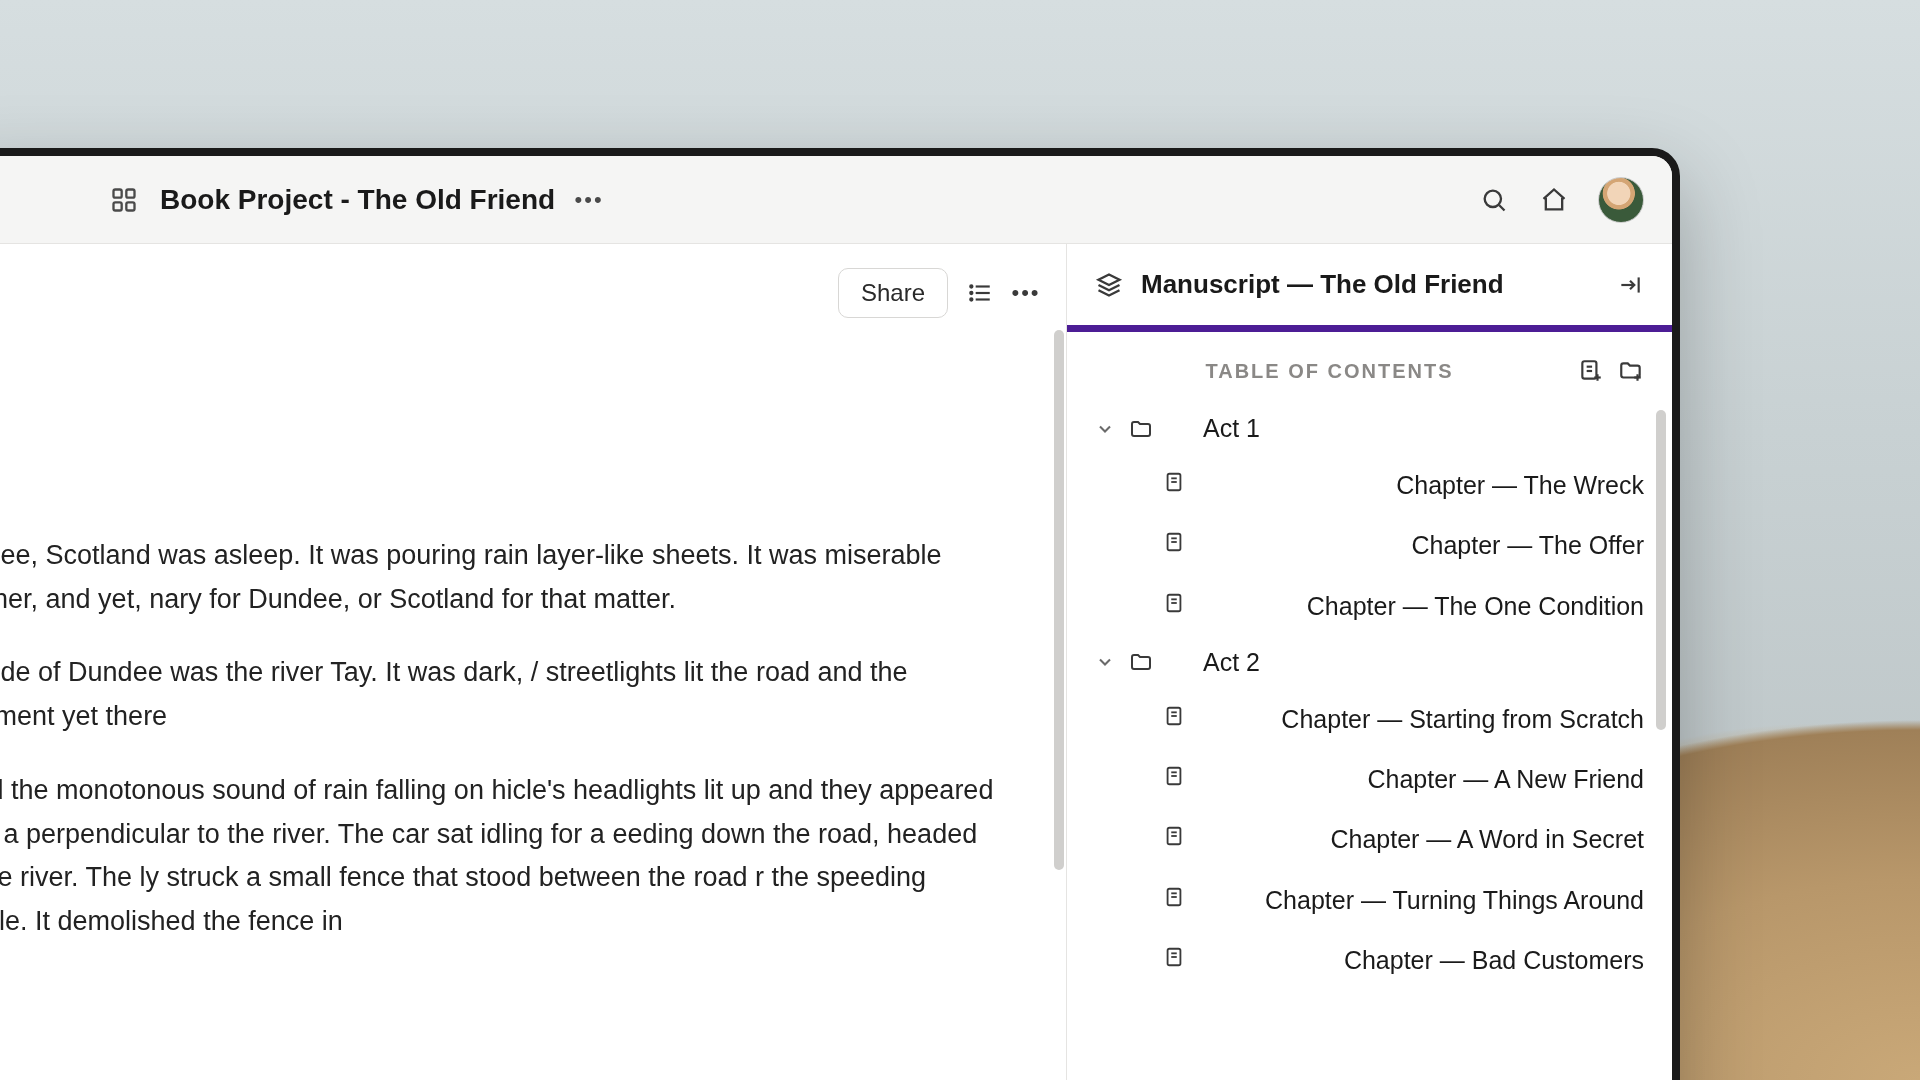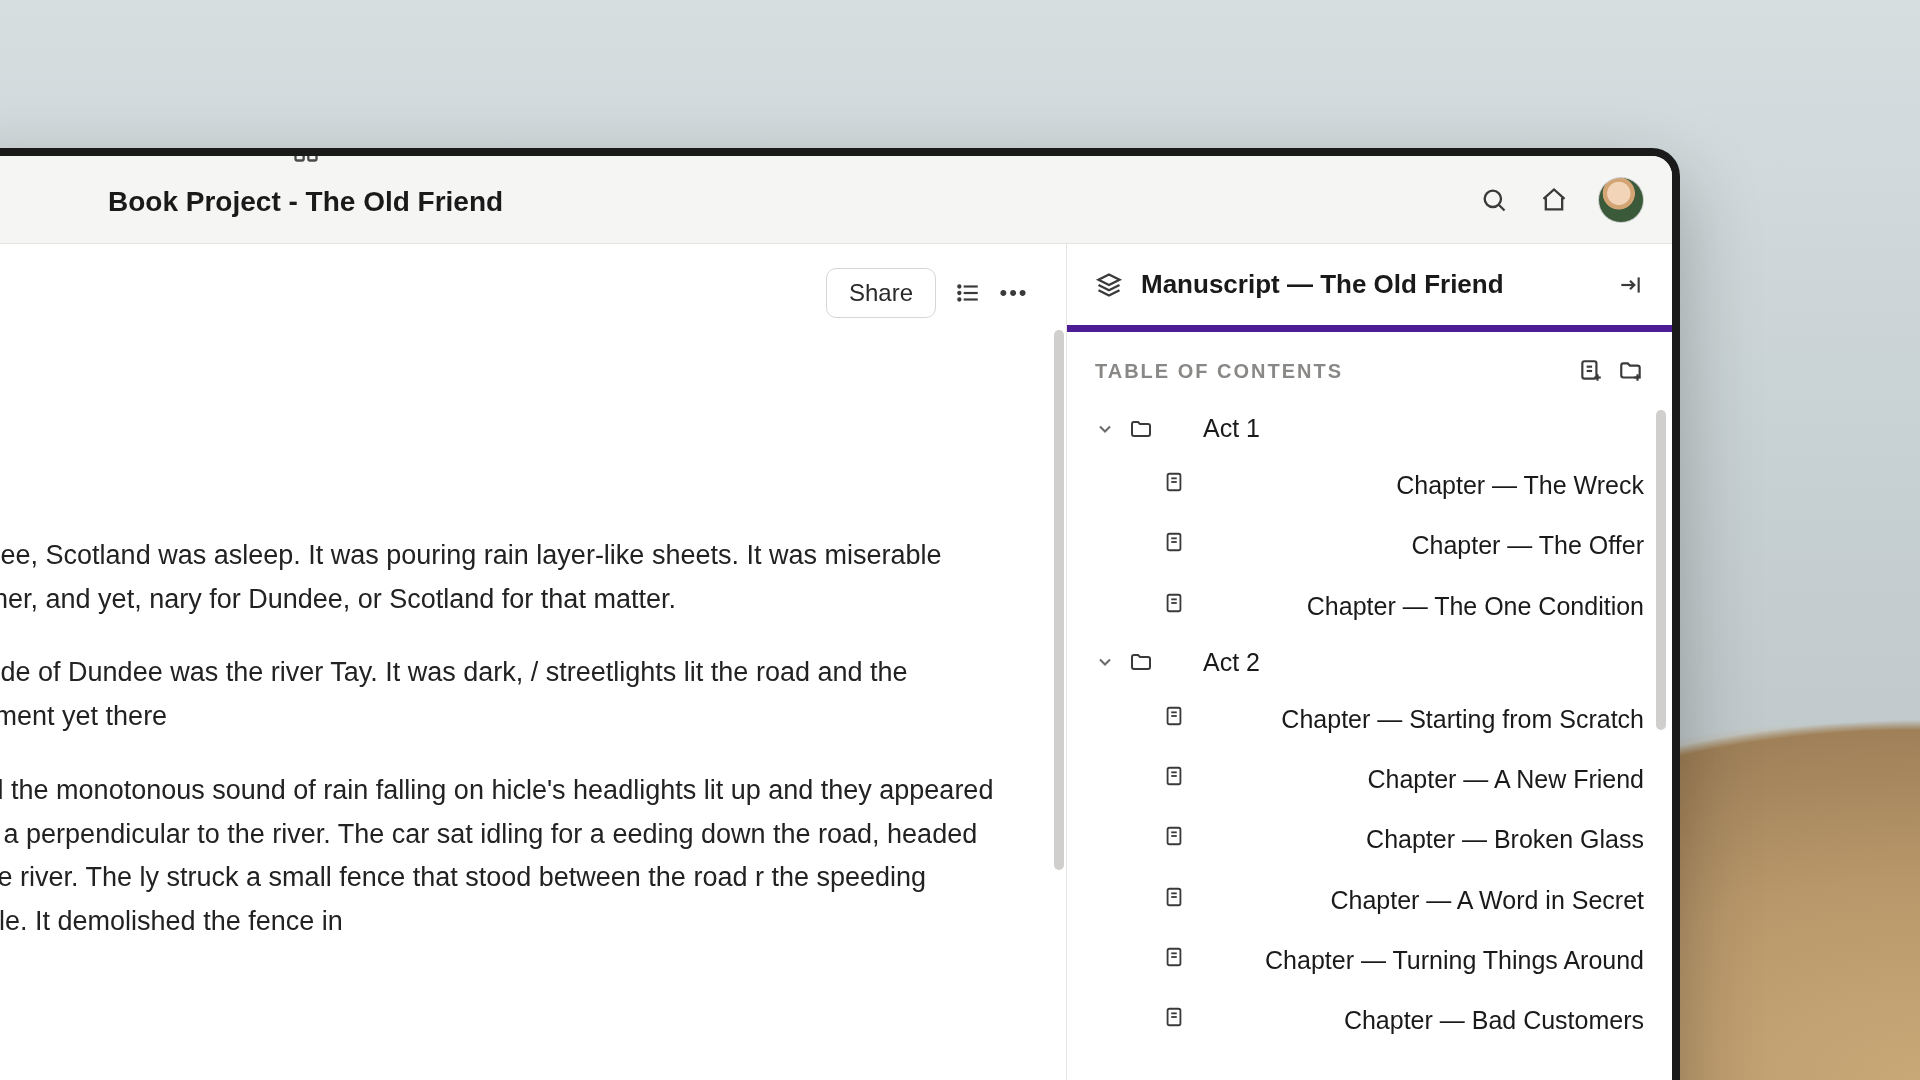--- a/index.html
+++ b/index.html
@@ -37,21 +37,21 @@
 
   
   .topbar {
     height: 88px;
     display: flex;
     align-items: center;
     padding: 0 28px 0 160px;
     background: #f5f5f4;
     border-bottom: 1px solid #e5e4e2;
   }
-  .topbar-left { display: flex; align-items: center; gap: 20px; flex-direction: column; }
+  .topbar-left { display: flex; align-items: center; gap: 20px; }
   .grid-icon { width: 28px; height: 28px; color: #4a4a4a; }
   .project-title { font-size: 28px; font-weight: 600; color: #1a1a1a; }
   .dots-icon { width: 28px; height: 28px; color: #4a4a4a; display:flex; align-items:center; justify-content:center; font-size:22px; letter-spacing:2px; }
   .topbar-right { margin-left: auto; display: flex; align-items: center; gap: 28px; }
   .icon-btn { width: 32px; height: 32px; color: #3a3a3a; cursor: pointer; display:flex; align-items:center; justify-content:center; }
   .avatar {
     width: 46px; height: 46px; border-radius: 50%;
     background: radial-gradient(circle at 45% 35%, #f2d5b8 0 30%, #d4a574 32% 42%, #3a5a3a 44% 100%);
     border: 1px solid #ccc;
   }
@@ -66,21 +66,21 @@
   
   .editor-pane {
     flex: 1;
     position: relative;
     background: #ffffff;
     overflow: hidden;
   }
   .editor-toolbar {
     position: absolute;
     top: 24px;
-    right: 38px;
+    right: 26px;
     display: flex;
     align-items: center;
     gap: 18px;
   }
   .share-btn {
     padding: 10px 22px;
     border: 1px solid #d8d7d5;
     background: #ffffff;
     border-radius: 10px;
     font-size: 24px;
@@ -143,20 +143,21 @@
     align-items: center;
     padding: 26px 28px 18px 28px;
     gap: 14px;
   }
   .toc-label {
     font-size: 20px;
     font-weight: 700;
     letter-spacing: 2px;
     color: #8a8886;
     flex: 1;
+    text-align: center;
   }
   .toc-action-icon { width: 26px; height: 26px; color: #3a3a3a; cursor:pointer; }
 
   .toc-tree {
     padding: 0 18px 0 18px;
     overflow-y: auto;
     position: relative;
   }
   .toc-scroll {
     position:absolute;
@@ -377,30 +378,20 @@
             <span class="chapter-label">Chapter — A New Friend</span>
           </div>
           <div class="toc-chapter">
             <span class="doc-icon">
               <svg viewBox="0 0 24 24" width="22" height="22" fill="none" stroke="currentColor" stroke-width="2">
                 <rect x="5" y="3" width="14" height="18" rx="2"></rect>
                 <line x1="9" y1="8" x2="15" y2="8"></line>
                 <line x1="9" y1="12" x2="15" y2="12"></line>
               </svg>
             </span>
-            <span class="chapter-label">Chapter — Broken Glass</span>
-          </div>
-          <div class="toc-chapter">
-            <span class="doc-icon">
-              <svg viewBox="0 0 24 24" width="22" height="22" fill="none" stroke="currentColor" stroke-width="2">
-                <rect x="5" y="3" width="14" height="18" rx="2"></rect>
-                <line x1="9" y1="8" x2="15" y2="8"></line>
-                <line x1="9" y1="12" x2="15" y2="12"></line>
-              </svg>
-            </span>
             <span class="chapter-label">Chapter — A Word in Secret</span>
           </div>
           <div class="toc-chapter">
             <span class="doc-icon">
               <svg viewBox="0 0 24 24" width="22" height="22" fill="none" stroke="currentColor" stroke-width="2">
                 <rect x="5" y="3" width="14" height="18" rx="2"></rect>
                 <line x1="9" y1="8" x2="15" y2="8"></line>
                 <line x1="9" y1="12" x2="15" y2="12"></line>
               </svg>
             </span>

